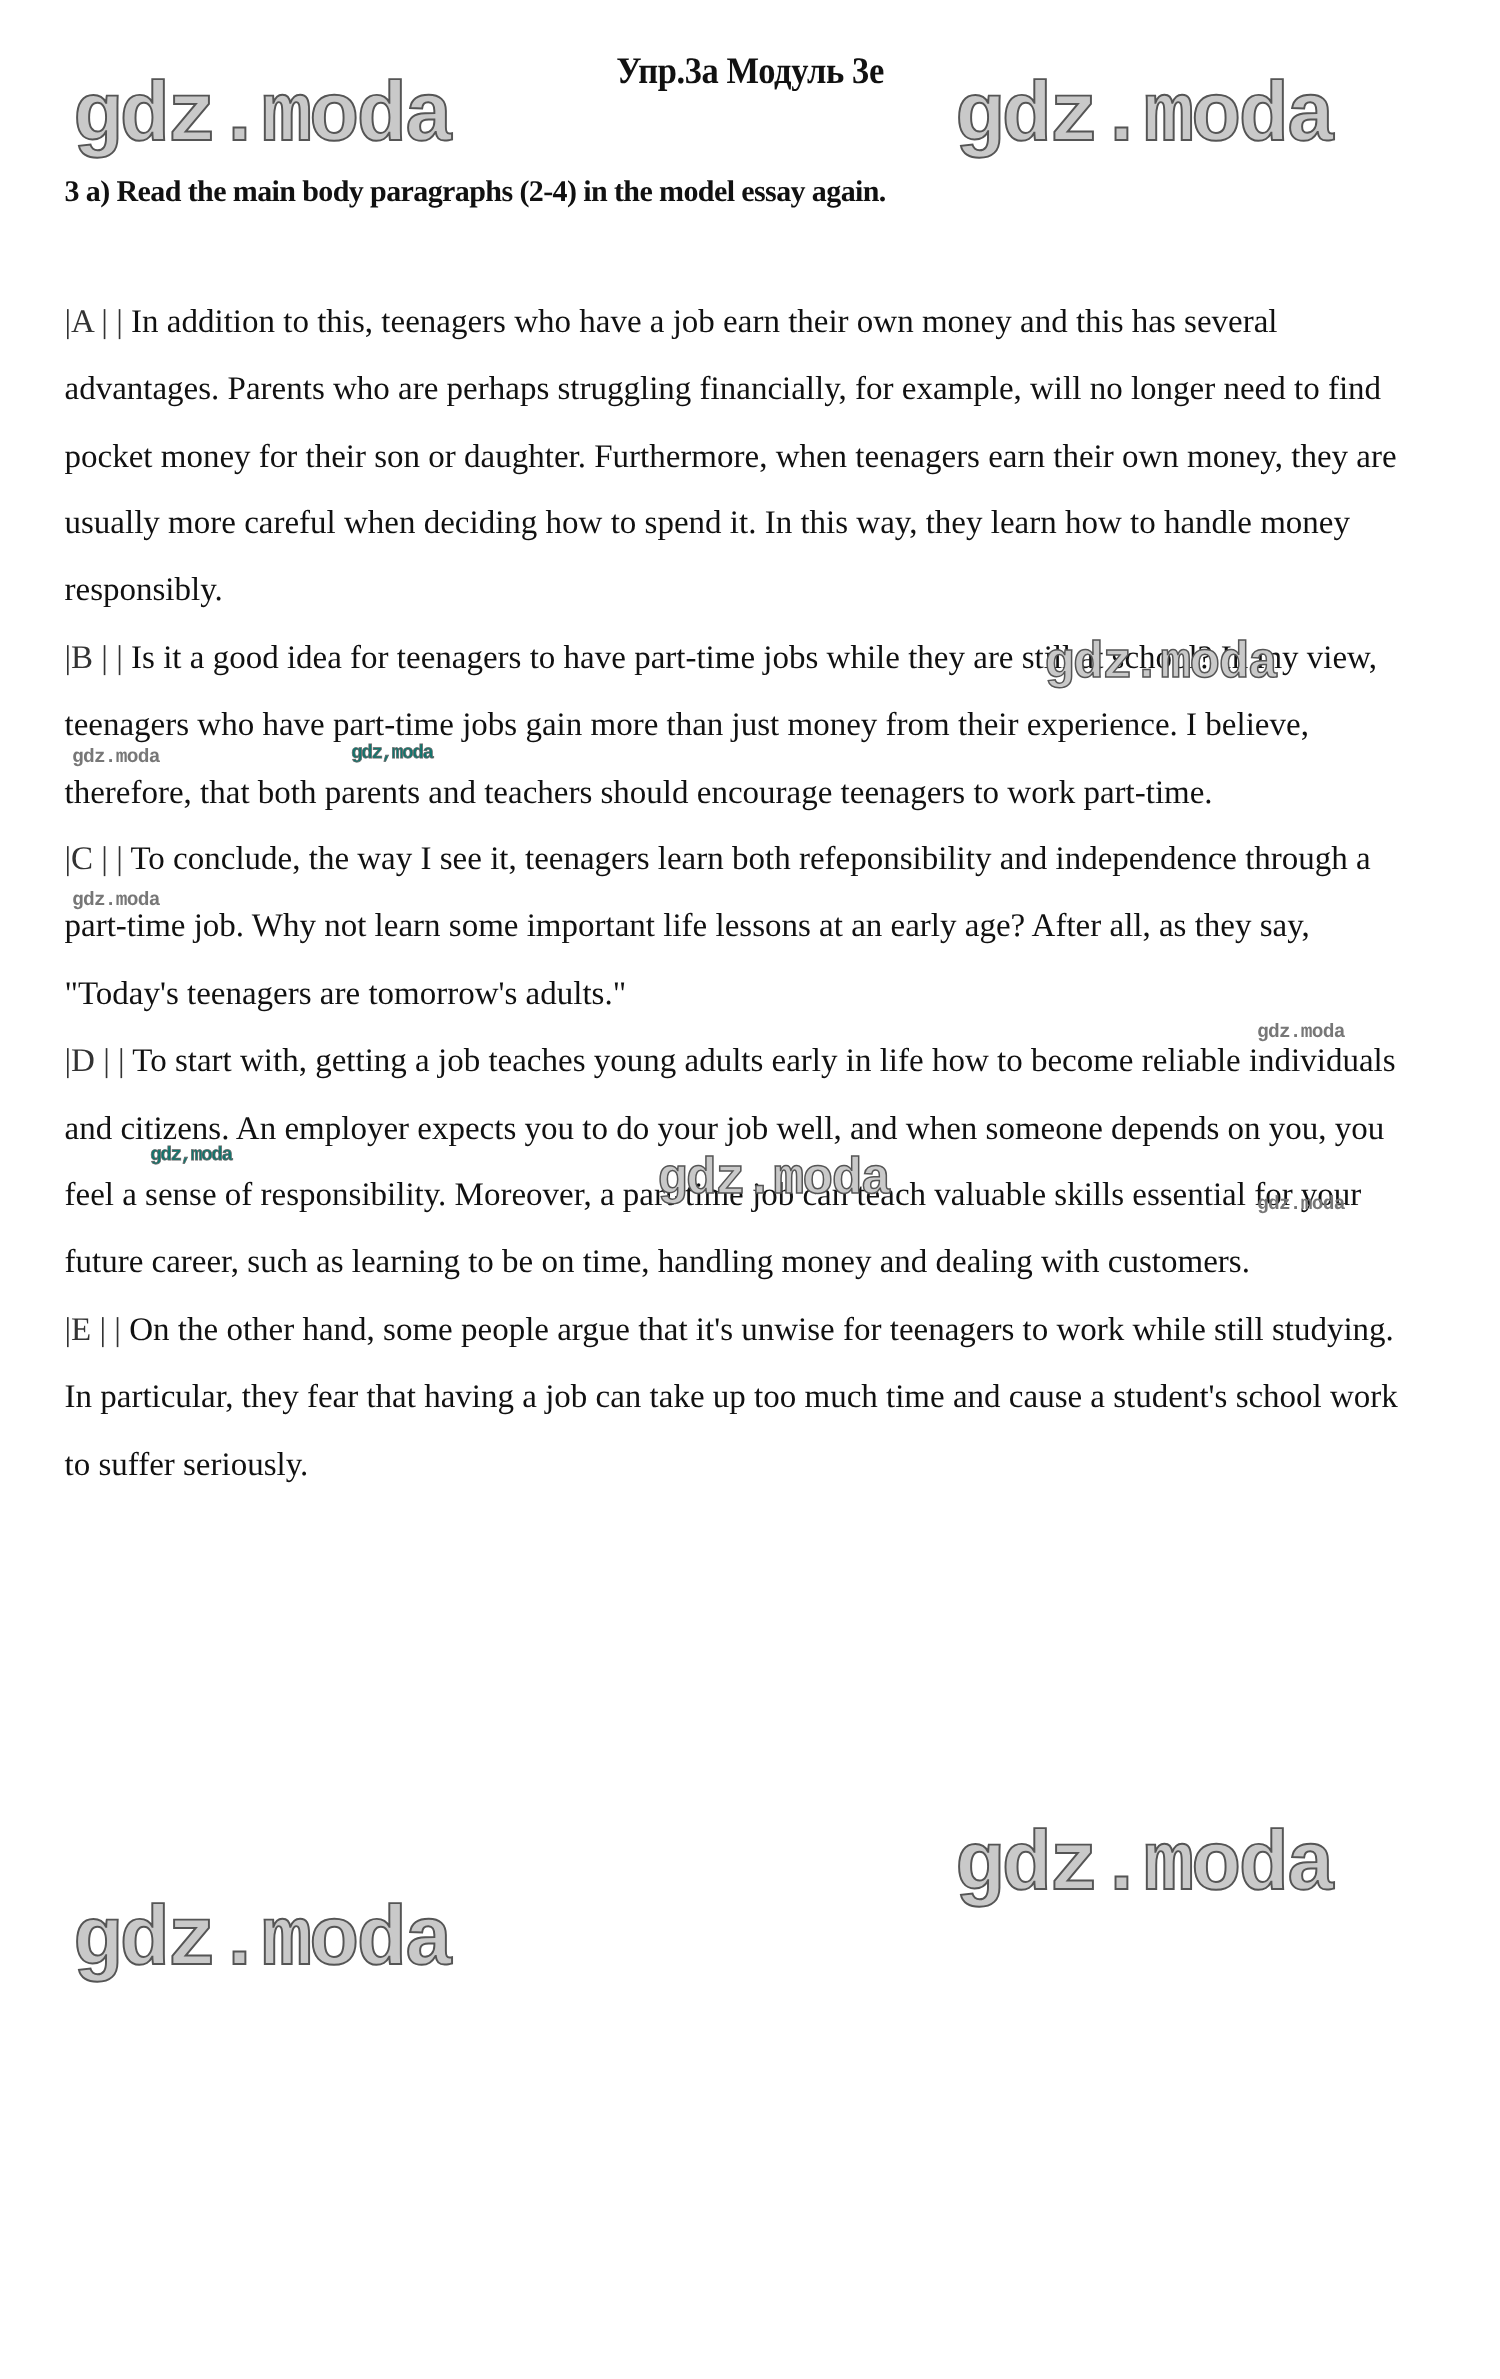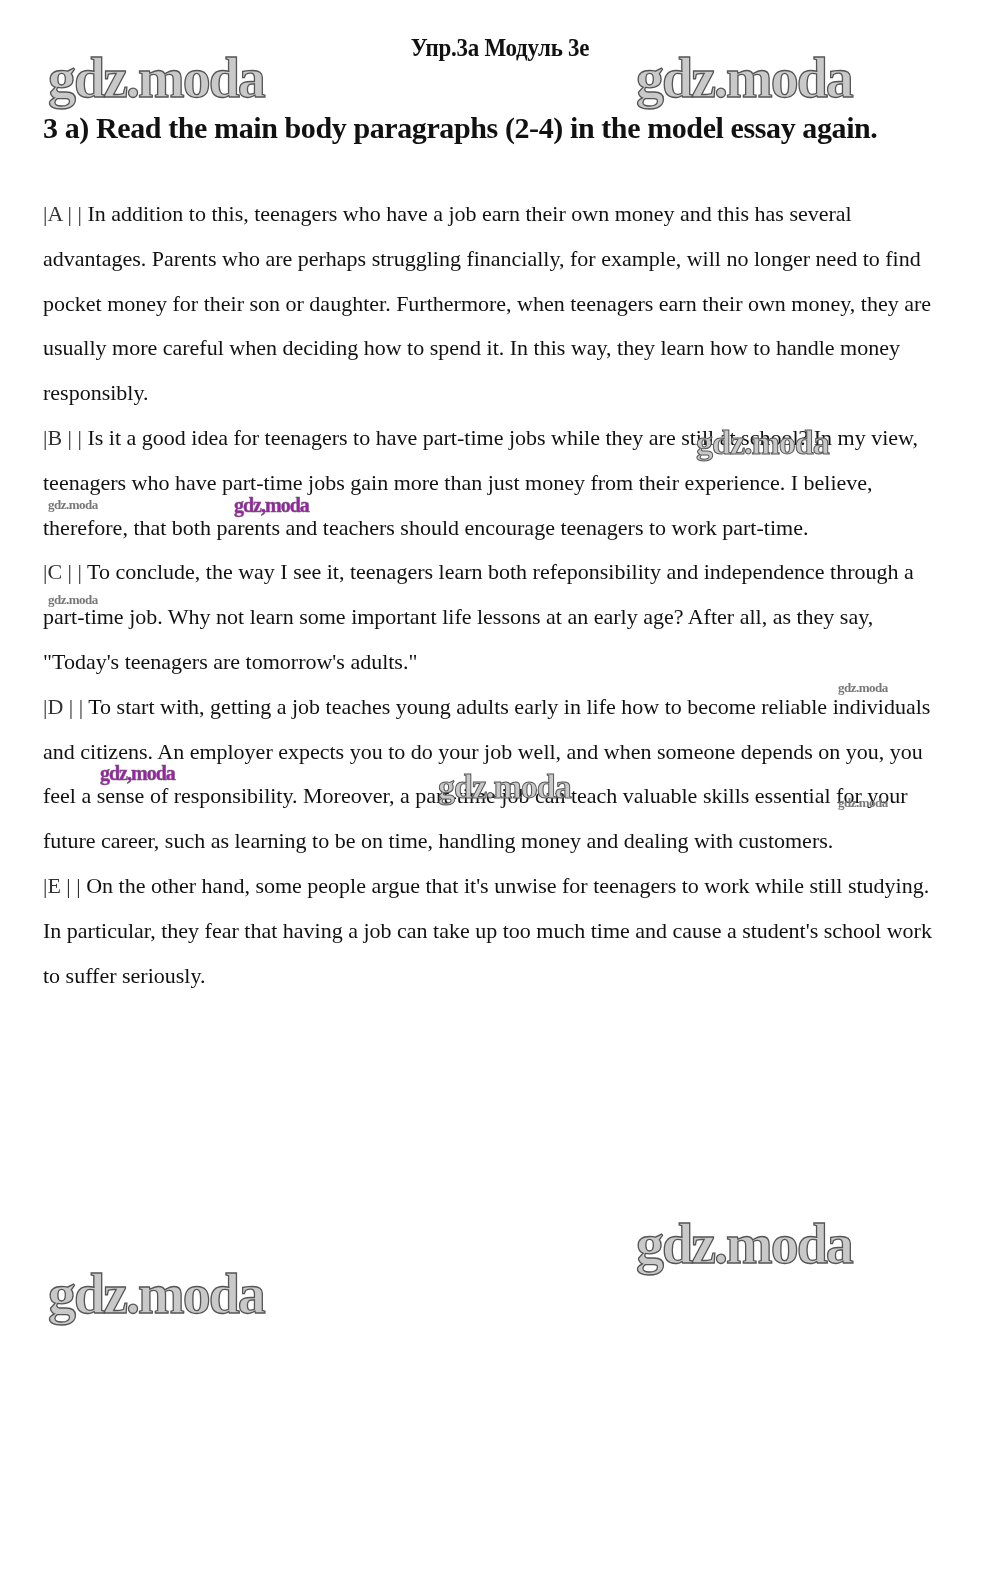--- a/index.html
+++ b/index.html
@@ -1,28 +1,28 @@
 <!DOCTYPE html>
 <html><head>
 <meta charset="utf-8">
 <style>
   html, body { margin: 0; padding: 0; background: #ffffff; }
   body { width: 1000px; height: 1586px; position: relative; overflow: hidden; font-family: "Liberation Serif", "DejaVu Serif", serif; color: #111; }
   .page { position: absolute; left: 0; top: 0; width: 1000px; height: 1586px; }
   .header-title { position: absolute; top: 34px; left: 0; width: 1000px; text-align: center; font-weight: bold; font-size: 25px; letter-spacing: -0.3px; transform: scaleX(0.92); }
-  .task { position: absolute; left: 43px; width: 900px; font-weight: bold; font-size: 30px; line-height: 44px; letter-spacing: -0.4px; }
+  .task { position: absolute; left: 43px; width: 900px; font-weight: bold; font-size: 20px; line-height: 44px; letter-spacing: -0.4px; }
   .task-en { top: 106px; }
   .task-ru { top: 1355px; text-align: justify; text-align-last: left; width: 878px; }
   .body { position: absolute; left: 43px; top: 192px; width: 900px; font-size: 22px; line-height: 44.8px; }
   .para { margin: 0; }
   .marker { color: #333; }
-  .wm { position: absolute; font-family: Liberation Serif, serif; font-weight: bold; color: #c9c9c9; -webkit-text-stroke: 1.3px #555; letter-spacing: -2px; white-space: nowrap; }
+  .wm { position: absolute; font-family: Liberation Mono, monospace; font-weight: bold; color: #c9c9c9; -webkit-text-stroke: 1.3px #555; letter-spacing: -2px; white-space: nowrap; }
   .wm.big { font-size: 56px; }
   .wm.med { font-size: 34px; -webkit-text-stroke: 1px #555; letter-spacing: -1px; }
-  .wm.small { font-size: 20px; color: #a21caf; -webkit-text-stroke: 0.5px #666; letter-spacing: -1px; }
+  .wm.small { font-size: 13px; color: #0f766e; -webkit-text-stroke: 0.5px #666; letter-spacing: -1px; }
   .wm.tiny { font-size: 13px; color: #777; -webkit-text-stroke: 0; letter-spacing: -0.5px; }
 </style>
 </head>
 <body>
 
 <div class="page">
 
   <div class="header-title">Упр.3а Модуль 3е</div>
 
   <div class="task task-en">

